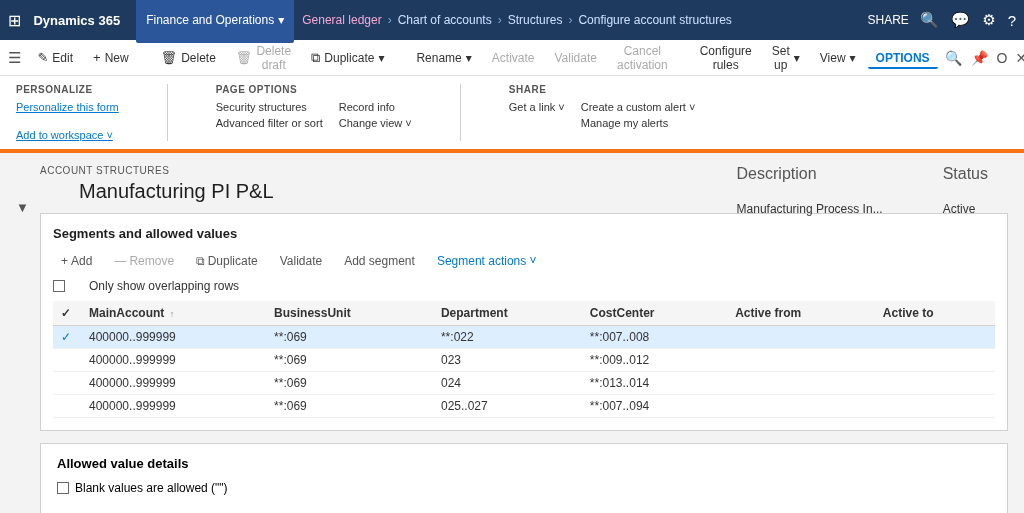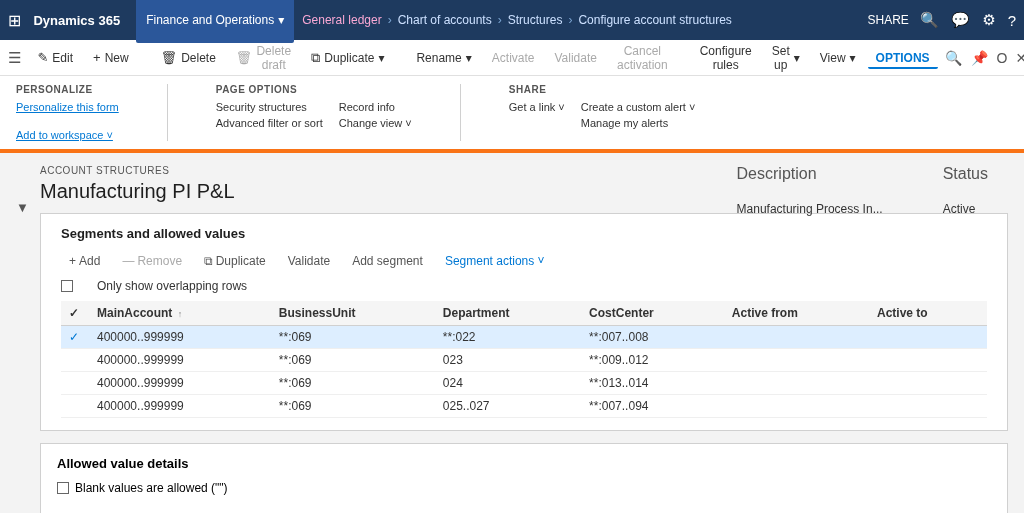--- a/index.html
+++ b/index.html
@@ -86,30 +86,31 @@
       color: #555;
       text-transform: uppercase;
       letter-spacing: 0.5px;
       margin-bottom: 4px;
     }
     .page-title {
       font-size: 20px;
       font-weight: 300;
       color: #1e1e1e;
       margin-bottom: 4px;
+      margin-left: 39px;
     }
     .meta-label { font-size: 16px; color: #555; margin-bottom: 19px; }
     .meta-value { font-size: 12px; color: #333; }
 
     
     .section-card {
       background: white;
       border: 1px solid #d0d0d0;
       margin-bottom: 12px;
-      padding: 12px 20px;
+      padding: 12px 12px;
     }
     .section-title {
       font-size: 13px;
       font-weight: 600;
       color: #1e1e1e;
       margin-bottom: 10px;
     }
     .seg-toolbar {
       display: flex;
       align-items: center;

